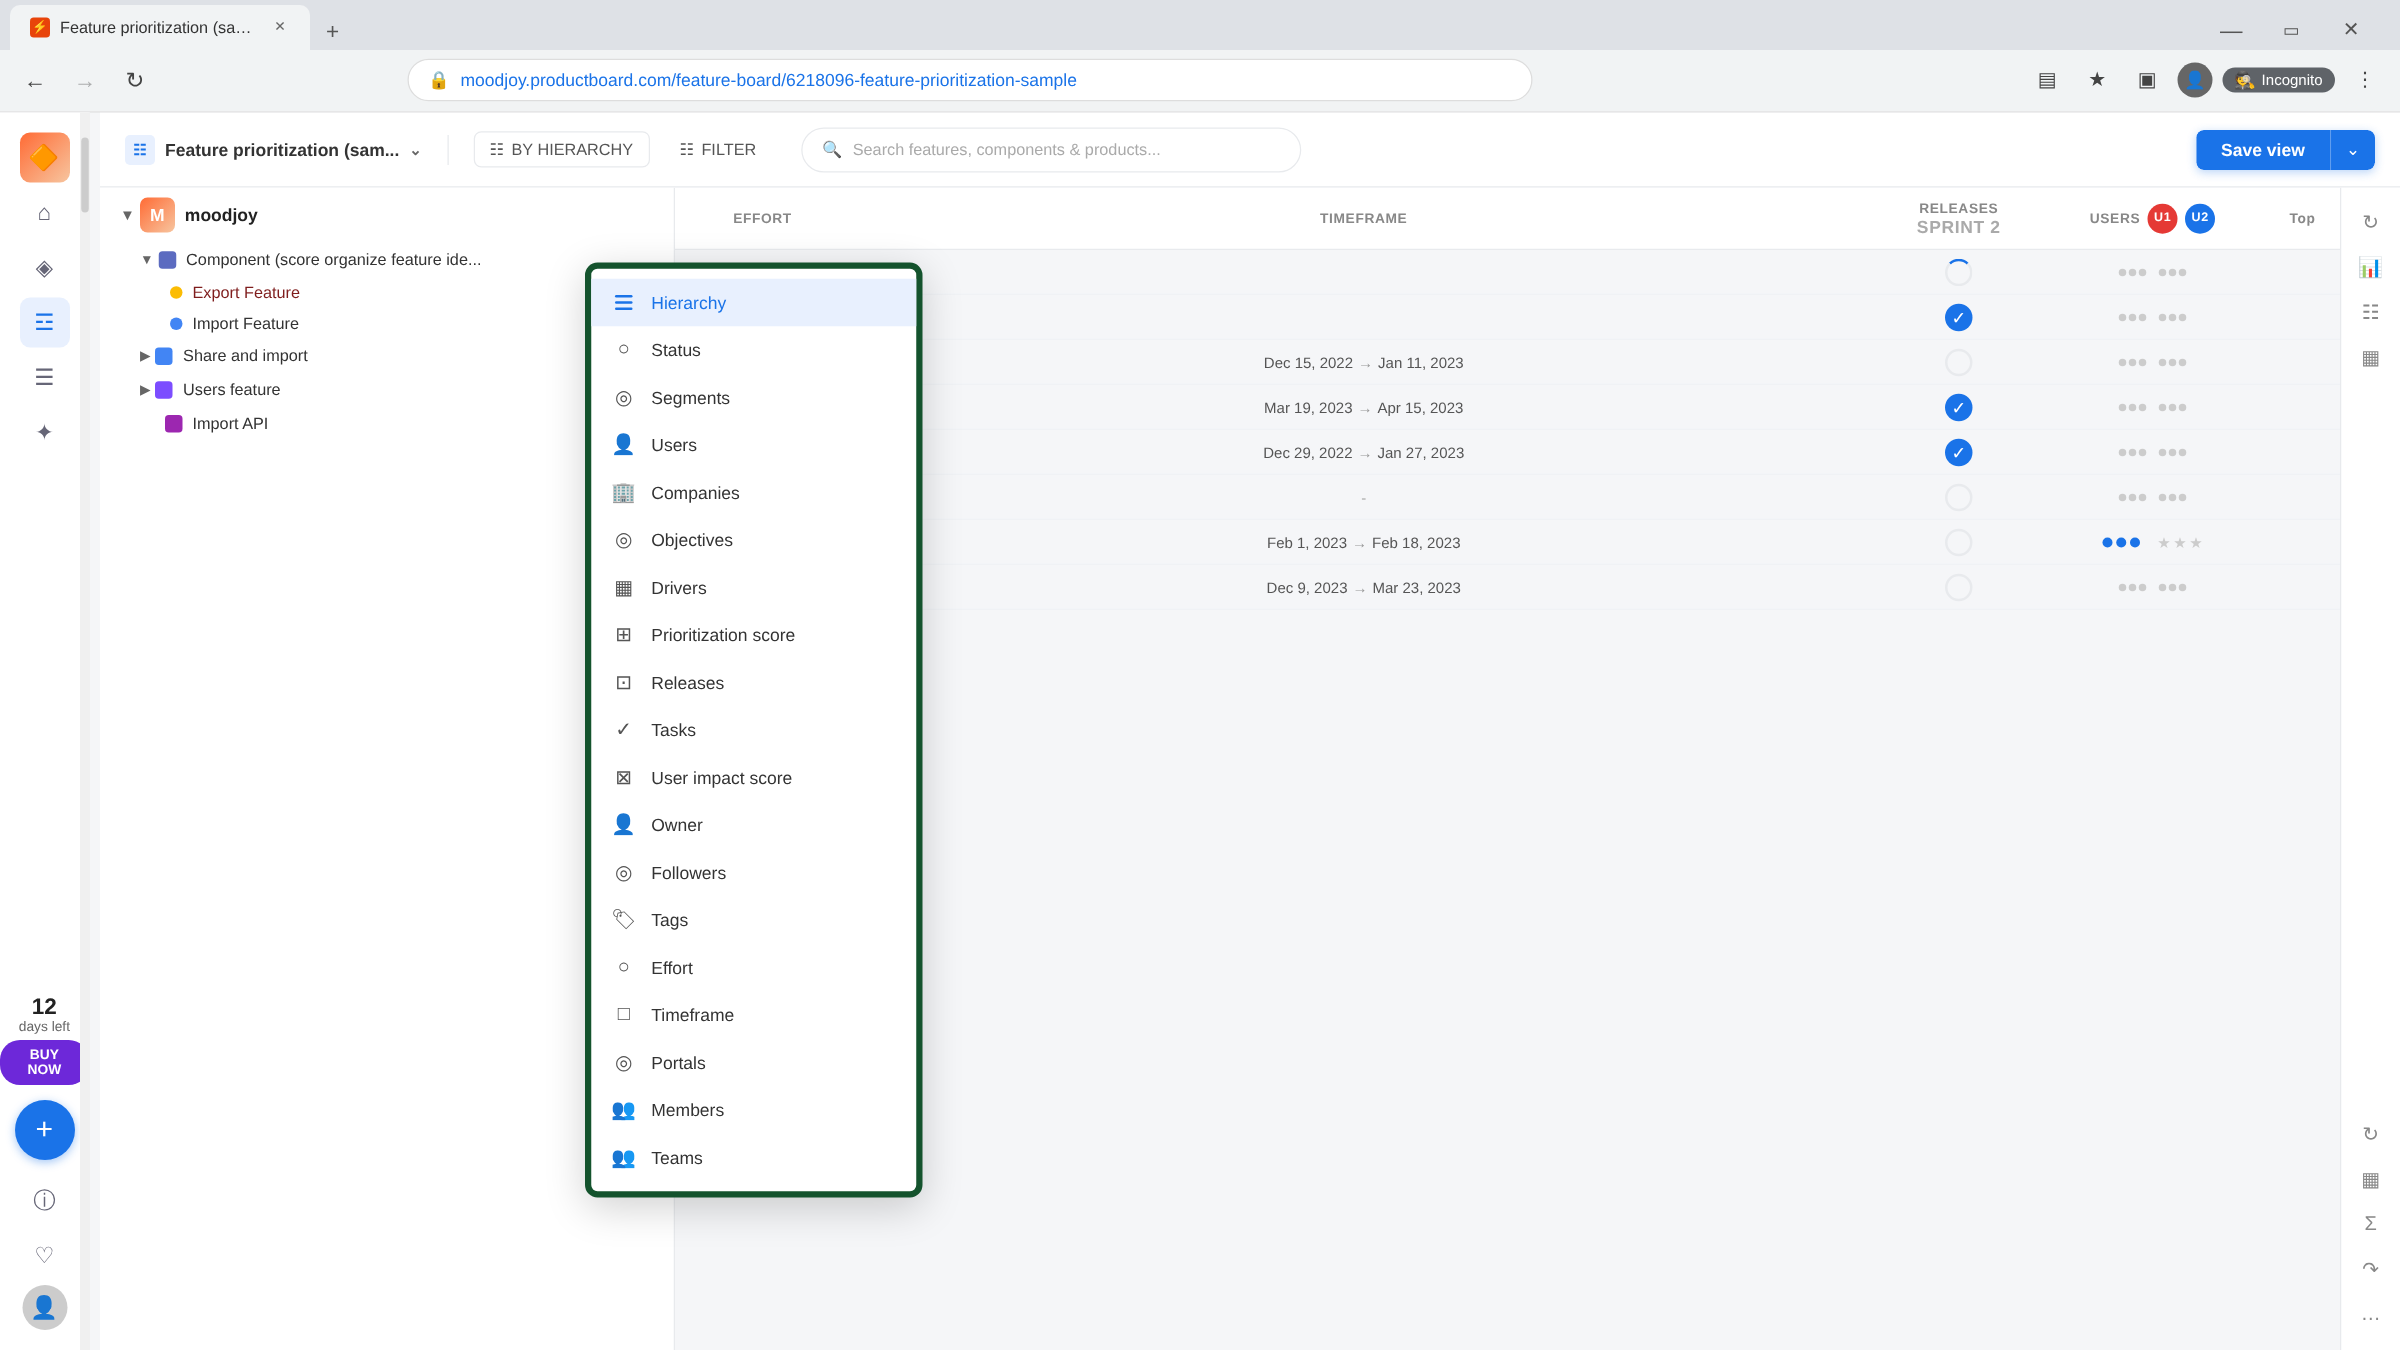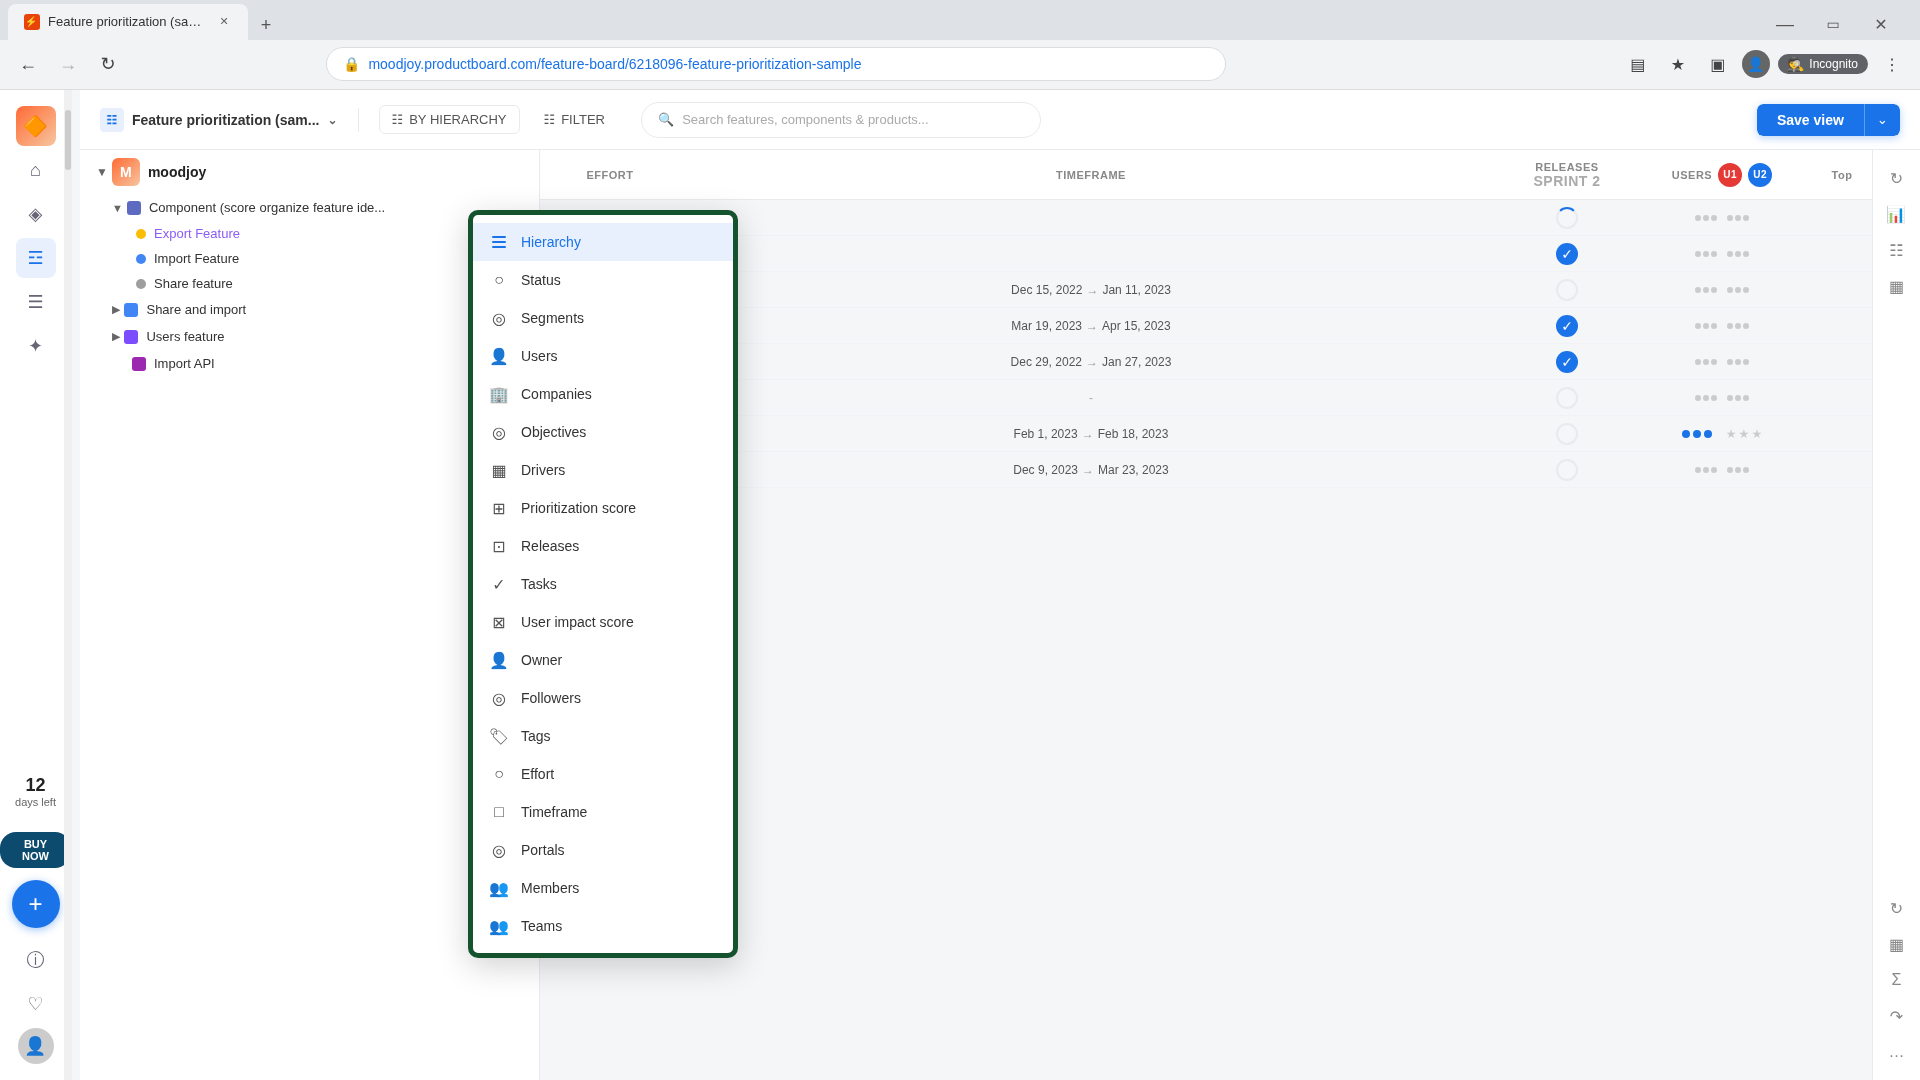--- a/index.html
+++ b/index.html
@@ -25,21 +25,21 @@
     .app { display: flex; height: 990px; position: relative; }
 
     
     .sidebar-icons { width: 72px; background: white; display: flex; flex-direction: column; align-items: center; padding: 16px 0; gap: 4px; border-right: 1px solid #e8eaed; flex-shrink: 0; }
     .sidebar-icon { width: 40px; height: 40px; border-radius: 8px; display: flex; align-items: center; justify-content: center; font-size: 18px; color: #667; cursor: pointer; }
     .sidebar-icon.active { background: #e8f0fe; color: #1a73e8; }
     .logo-mark { width: 40px; height: 40px; background: linear-gradient(135deg, #ff6b35, #f7c59f); border-radius: 8px; display: flex; align-items: center; justify-content: center; font-size: 20px; font-weight: bold; color: white; }
     .sidebar-spacer { flex: 1; }
     .days-left { text-align: center; font-size: 11px; color: #666; margin-top: 8px; }
     .days-left strong { display: block; font-size: 18px; font-weight: 700; color: #222; }
-    .buy-btn { background: #0c4a6e; color: white; border: none; border-radius: 16px; padding: 6px 12px; font-size: 11px; font-weight: 600; cursor: pointer; margin-top: 20px; }
+    .buy-btn { background: #6d28d9; color: white; border: none; border-radius: 16px; padding: 6px 12px; font-size: 11px; font-weight: 600; cursor: pointer; margin-top: 0; }
     .add-btn { width: 48px; height: 48px; border-radius: 50%; background: #1a73e8; color: white; display: flex; align-items: center; justify-content: center; font-size: 24px; cursor: pointer; margin: 8px 0; box-shadow: 0 2px 8px rgba(26,115,232,0.4); }
     .avatar-icon { width: 36px; height: 36px; border-radius: 50%; background: #ccc; overflow: hidden; display: flex; align-items: center; justify-content: center; font-size: 18px; color: #666; }
 
     
     .main-content { flex: 1; display: flex; flex-direction: column; overflow: hidden; position: relative; }
 
     
     .toolbar { height: 60px; background: white; display: flex; align-items: center; padding: 0 20px; gap: 12px; border-bottom: 1px solid #e8eaed; }
     .board-title { display: flex; align-items: center; gap: 8px; font-size: 14px; font-weight: 600; color: #333; }
     .board-icon { width: 24px; height: 24px; border-radius: 4px; background: #e8f0fe; display: flex; align-items: center; justify-content: center; font-size: 12px; color: #1a73e8; }
@@ -179,29 +179,25 @@
         </div>
 
         <div class="component-row">
           <span style="font-size:11px; color:#666; margin-right:4px;">▼</span>
           <div style="width:14px; height:14px; border-radius:3px; background:#5c6bc0; margin-right:8px; flex-shrink:0;"></div>
           <span style="font-size:13px; color:#333; flex:1; overflow:hidden; text-overflow:ellipsis; white-space:nowrap;">Component (score organize feature ide...</span>
         </div>
 
         <div class="feature-row">
           <div style="width:10px; height:10px; border-radius:50%; background:#fbbc04; margin-right:8px; flex-shrink:0;"></div>
-          <span style="font-size:13px; color:#8b5cf6;text-align:right;">Export Feature</span>
+          <span style="font-size:13px; color:#7f1d1d;text-align:right;">Export Feature</span>
         </div>
         <div class="feature-row">
           <div style="width:10px; height:10px; border-radius:50%; background:#4285f4; margin-right:8px; flex-shrink:0;"></div>
           <span style="font-size:13px; color:#333;">Import Feature</span>
-        </div>
-        <div class="feature-row">
-          <div style="width:10px; height:10px; border-radius:50%; background:#9e9e9e; margin-right:8px; flex-shrink:0;"></div>
-          <span style="font-size:13px; color:#333;">Share feature</span>
         </div>
 
         <div class="component-row" style="padding-left:32px;">
           <span style="font-size:11px; color:#666; margin-right:4px;">▶</span>
           <div style="width:14px; height:14px; border-radius:3px; background:#4285f4; margin-right:8px; flex-shrink:0;"></div>
           <span style="font-size:13px; color:#333;">Share and import</span>
         </div>
 
         <div class="component-row" style="padding-left:32px;">
           <span style="font-size:11px; color:#666; margin-right:4px;">▶</span>

